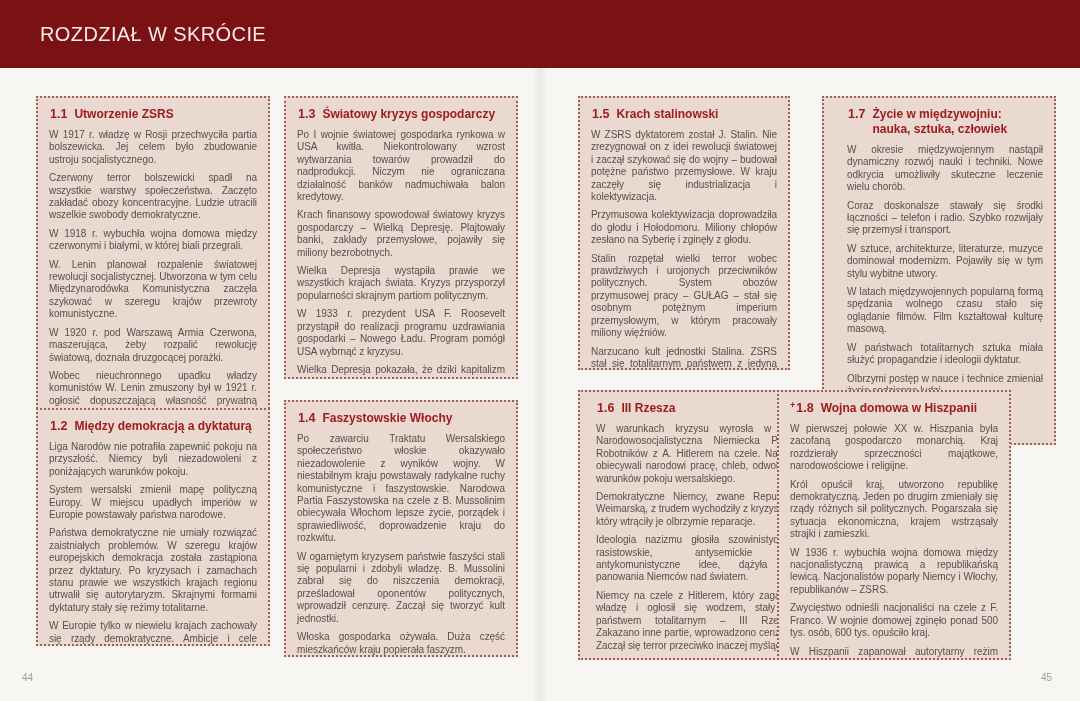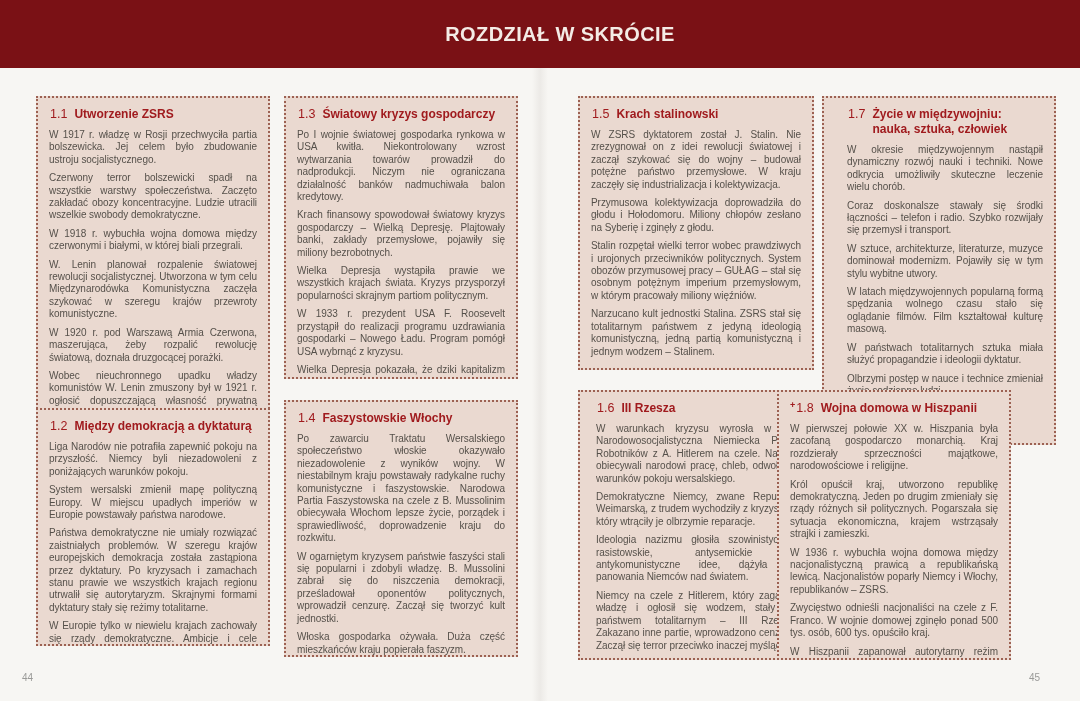--- a/index.html
+++ b/index.html
@@ -7,62 +7,62 @@
     width:1080px;height:701px;position:relative;overflow:hidden;
     background:#f7f6f3;
     font-family:"Liberation Sans", sans-serif;
   }
   .header-bar{
     position:absolute;left:0;top:0;width:1080px;height:68px;
     background:#7a1115;
   }
   .header-bar h1{
     margin:0;padding:23px 0 0 40px;
-    color:#f4ece6;font-size:20px;font-weight:bold;letter-spacing:0.4px;text-align:center;
+    color:#f4ece6;font-size:20px;font-weight:normal;letter-spacing:0.4px;
   }
   .gutter{
     position:absolute;left:532px;top:68px;width:16px;height:633px;
     background:linear-gradient(90deg, rgba(60,40,30,0) 0%, rgba(60,40,30,0.06) 50%, rgba(60,40,30,0) 100%);
   }
   .box{
     position:absolute;box-sizing:border-box;
     background:#ead9d0;
     border:2px dotted #9c6152;
     padding:9px 11px 10px 11px;
     overflow:hidden;
   }
   .box h2{
     display:flex;align-items:baseline;
     margin:0 0 7px 0;
   }
   .numwrap{white-space:nowrap;margin-right:7px;color:#a01b1e;font-weight:bold;font-size:12.5px;}
   .sup{font-size:9px;position:relative;top:-4px;margin-right:1px;color:#a01b1e;font-weight:bold;}
-  .num{color:#a01b1e;font-weight:normal;font-size:12.5px;}
+  .num{color:#a01b1e;font-weight:bold;font-size:12.5px;}
   .ttl{color:#a01b1e;font-weight:bold;font-size:12px;line-height:1.25;}
   .paras p{
     margin:0 0 6px 0;
     color:#55504a;font-size:10px;line-height:12.4px;
     text-align:justify;letter-spacing:-0.05px;
   }
   .paras p:last-child{margin-bottom:0;}
   
   #b11{left:36px; top:96px; width:234px; height:316px;}
   #b12{left:36px; top:408px; width:234px; height:238px;}
   #b13{left:284px;top:96px; width:234px; height:283px;}
   #b14{left:284px;top:400px;width:234px; height:257px;}
-  #b15{left:578px;top:96px; width:236px; height:274px;}
+  #b15{left:578px;top:96px; width:212px; height:274px;}
   #b16{left:578px;top:390px;width:232px; height:270px;padding-left:16px;}
   #b17{left:822px;top:96px; width:234px; height:349px;padding-left:23px;}
   #b18{left:777px;top:390px;width:234px; height:270px;}
   .pagenum{
     position:absolute;bottom:18px;
     color:#9a9a98;font-size:10px;
   }
   .pagenum.left{left:22px;}
-  .pagenum.right{right:40px;}
+  .pagenum.right{right:28px;}
 </style>
 </head>
 <body>
 
 <div class="header-bar">
   <h1>ROZDZIAŁ W SKRÓCIE</h1>
 </div>
 
 <div class="gutter"></div>
 

